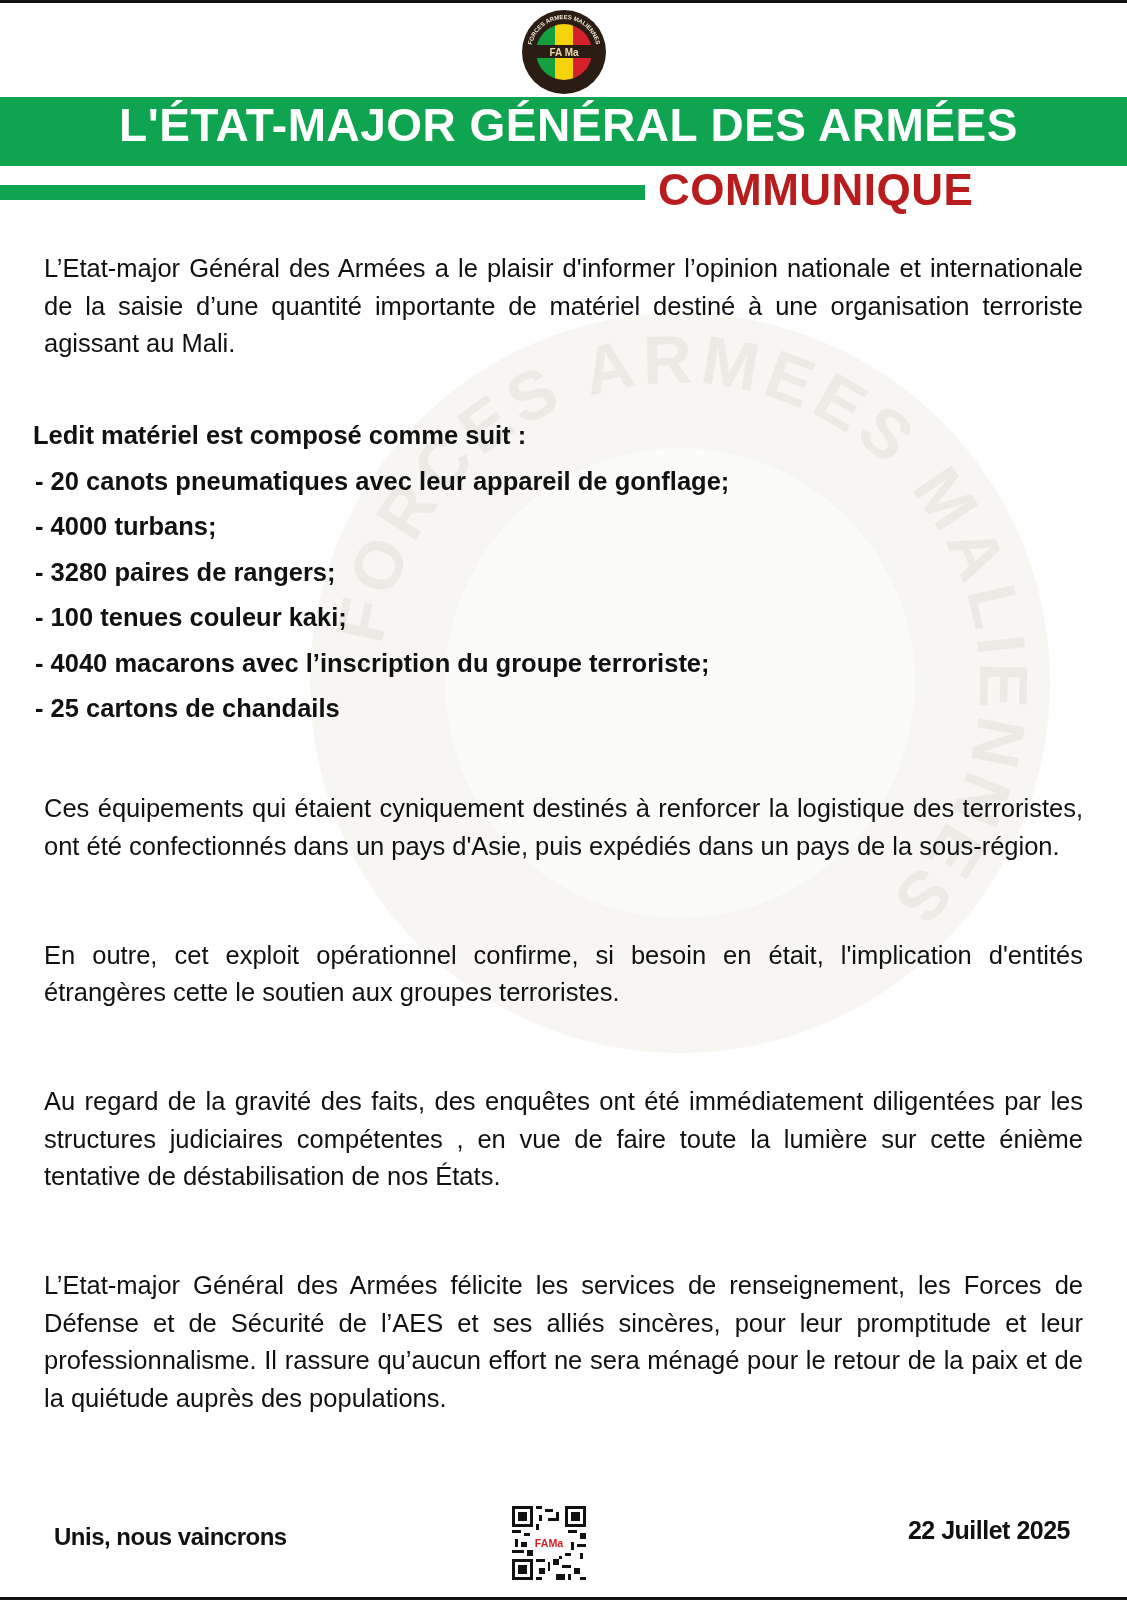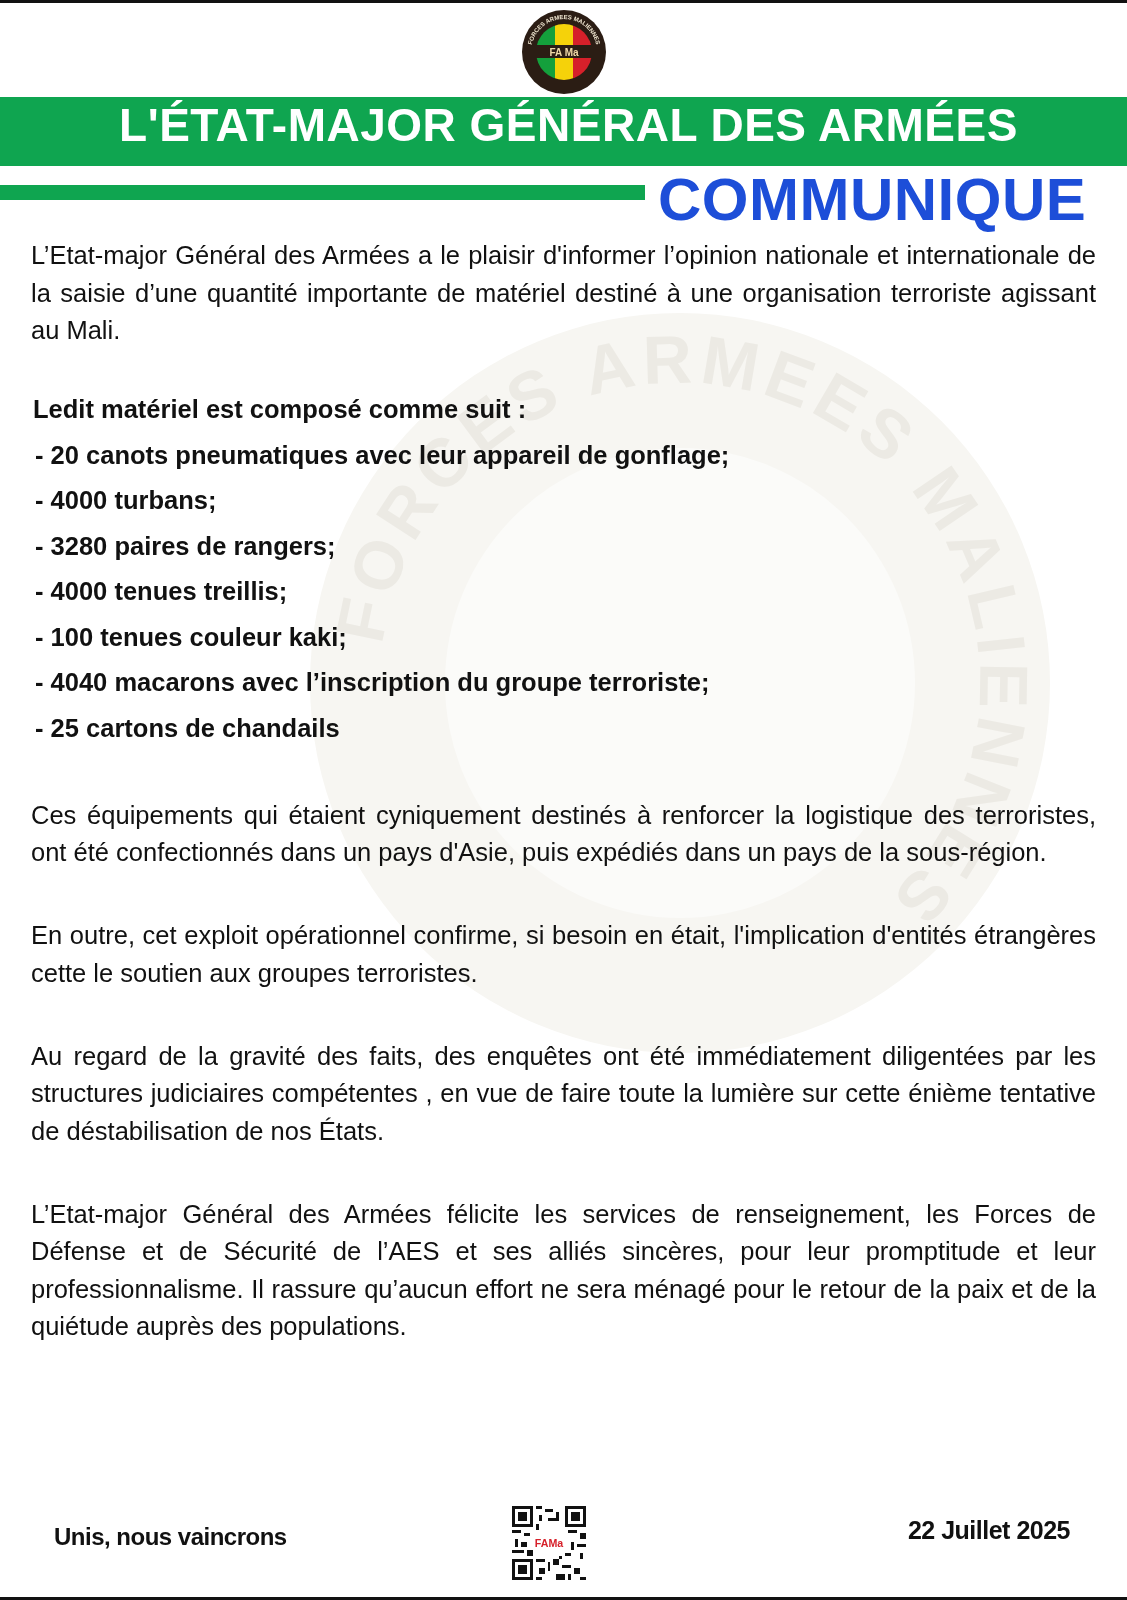--- a/index.html
+++ b/index.html
@@ -7,23 +7,23 @@
          font-family: "Liberation Sans", "DejaVu Sans", sans-serif; color: #111; }
   .page { position: absolute; left: 0; top: 0; width: 1127px; height: 1600px;
           border-top: 3px solid #111; border-bottom: 3px solid #111; box-sizing: border-box; background: #fff; }
   .watermark { position: absolute; left: 300px; top: 300px; width: 760px; height: 760px; pointer-events: none; }
   .logo { position: absolute; left: 521px; top: 6px; width: 86px; height: 86px; }
   .green-bar { position: absolute; left: 0; top: 94px; width: 1127px; height: 69px; background: #0fa550; }
   .title { position: absolute; left: 0; top: 94px; width: 1127px; height: 56px; display: flex; align-items: center;
            justify-content: center; color: #fff; font-weight: bold; font-size: 46px; letter-spacing: 0.5px;
            padding-left: 10px; box-sizing: border-box; }
   .green-line { position: absolute; left: 0; top: 182px; width: 645px; height: 15px; background: #0fa550; }
-  .subtitle { position: absolute; left: 658px; top: 162px; font-weight: bold; font-size: 60px; color: #1d4ed8; letter-spacing: 0.5px; }
+  .subtitle { position: absolute; left: 658px; top: 162px; font-weight: bold; font-size: 44px; color: #b91c1c; letter-spacing: 0.5px; }
   .body { position: absolute; left: 27px; top: 230px; width: 1073px; font-size: 25.5px; line-height: 37.5px; }
-  .para { margin: 4px; text-align: justify; }
+  .para { margin: 17px; text-align: justify; }
   .gap { height: 37.5px; }
   .list-head { font-weight: bold; margin: 0; padding-left: 6px; }
   .list { margin: 0; padding: 0; list-style: none; font-weight: bold; }
   .list li { margin: 8px; }
   .footer-left { position: absolute; left: 54px; top: 1520px; font-size: 24px; font-weight: bold; letter-spacing: -0.5px; }
   .footer-right { position: absolute; right: 57px; top: 1513px; font-size: 25px; font-weight: bold; letter-spacing: -0.5px; }
   .qr { position: absolute; left: 512px; top: 1503px; width: 74px; height: 74px; }
 </style>
 </head>
 <body>
@@ -68,21 +68,20 @@
   <div class="subtitle">COMMUNIQUE</div>
 
   <div class="body">
     <p class="para">L’Etat-major Général des Armées a le plaisir d'informer l’opinion nationale et internationale de la saisie d’une quantité importante de matériel destiné à une organisation terroriste agissant au Mali.</p>
     <div class="gap"></div>
     <p class="list-head">Ledit matériel est composé comme suit :</p>
     <ul class="list">
       <li>- 20 canots pneumatiques avec leur appareil de gonflage;</li>
       <li>- 4000 turbans;</li>
       <li>- 3280 paires de rangers;</li>
-      <li>- 4000 tenues treillis;</li>
       <li>- 100 tenues couleur kaki;</li>
       <li>- 4040 macarons avec l’inscription du groupe terroriste;</li>
       <li>- 25 cartons de chandails</li>
     </ul>
     <div class="gap"></div>
     <p class="para">Ces équipements qui étaient cyniquement destinés à renforcer la logistique des terroristes, ont été confectionnés dans un pays d'Asie, puis expédiés dans un pays de la sous-région.</p>
     <div class="gap"></div>
     <p class="para">En outre, cet exploit opérationnel confirme, si besoin en était, l'implication d'entités étrangères cette le soutien aux groupes terroristes.</p>
     <div class="gap"></div>
     <p class="para">Au regard de la gravité des faits, des enquêtes ont été immédiatement diligentées par les structures judiciaires compétentes , en vue de faire toute la lumière sur cette énième tentative de déstabilisation de nos États.</p>

